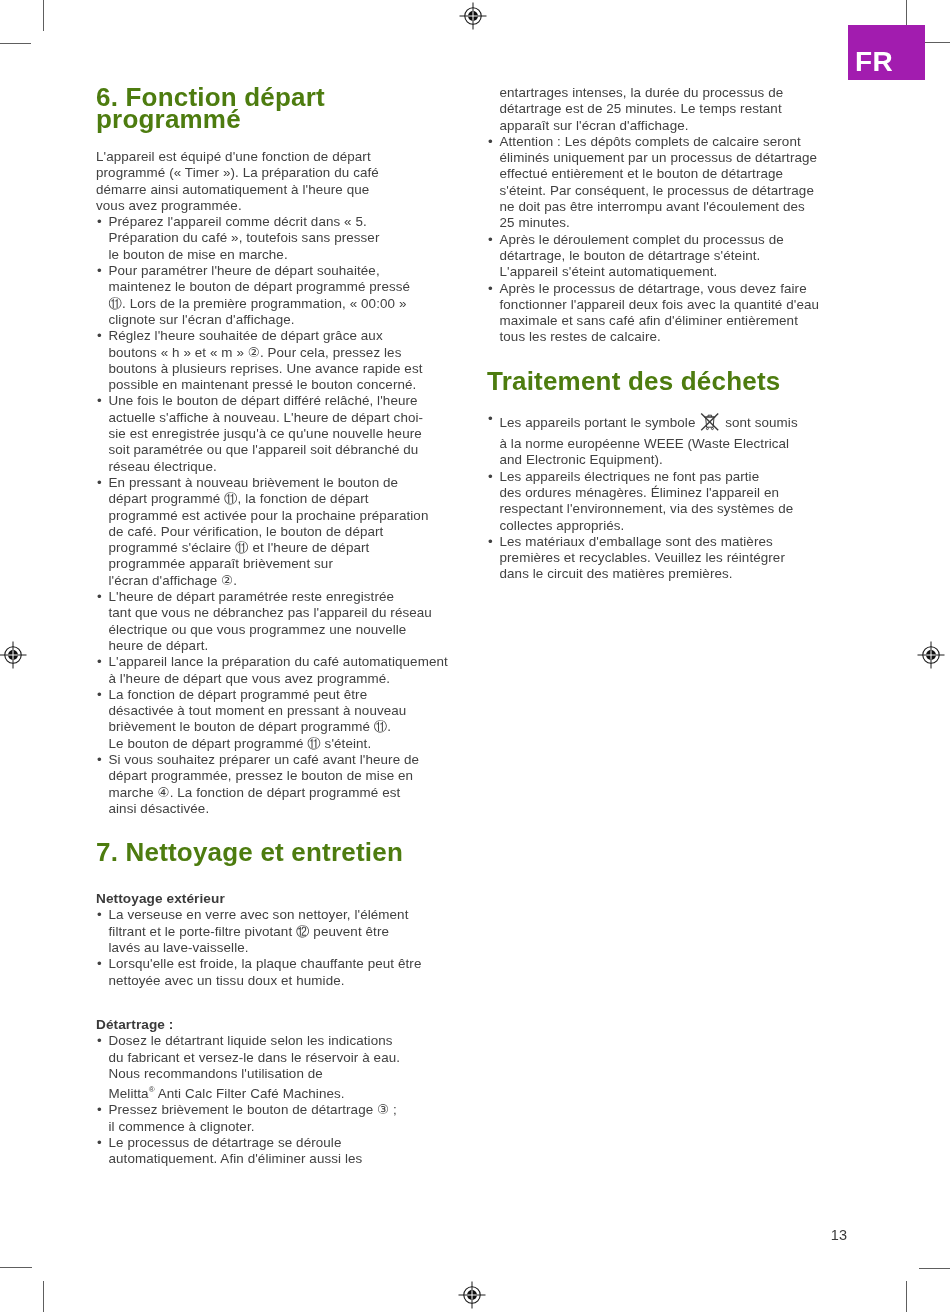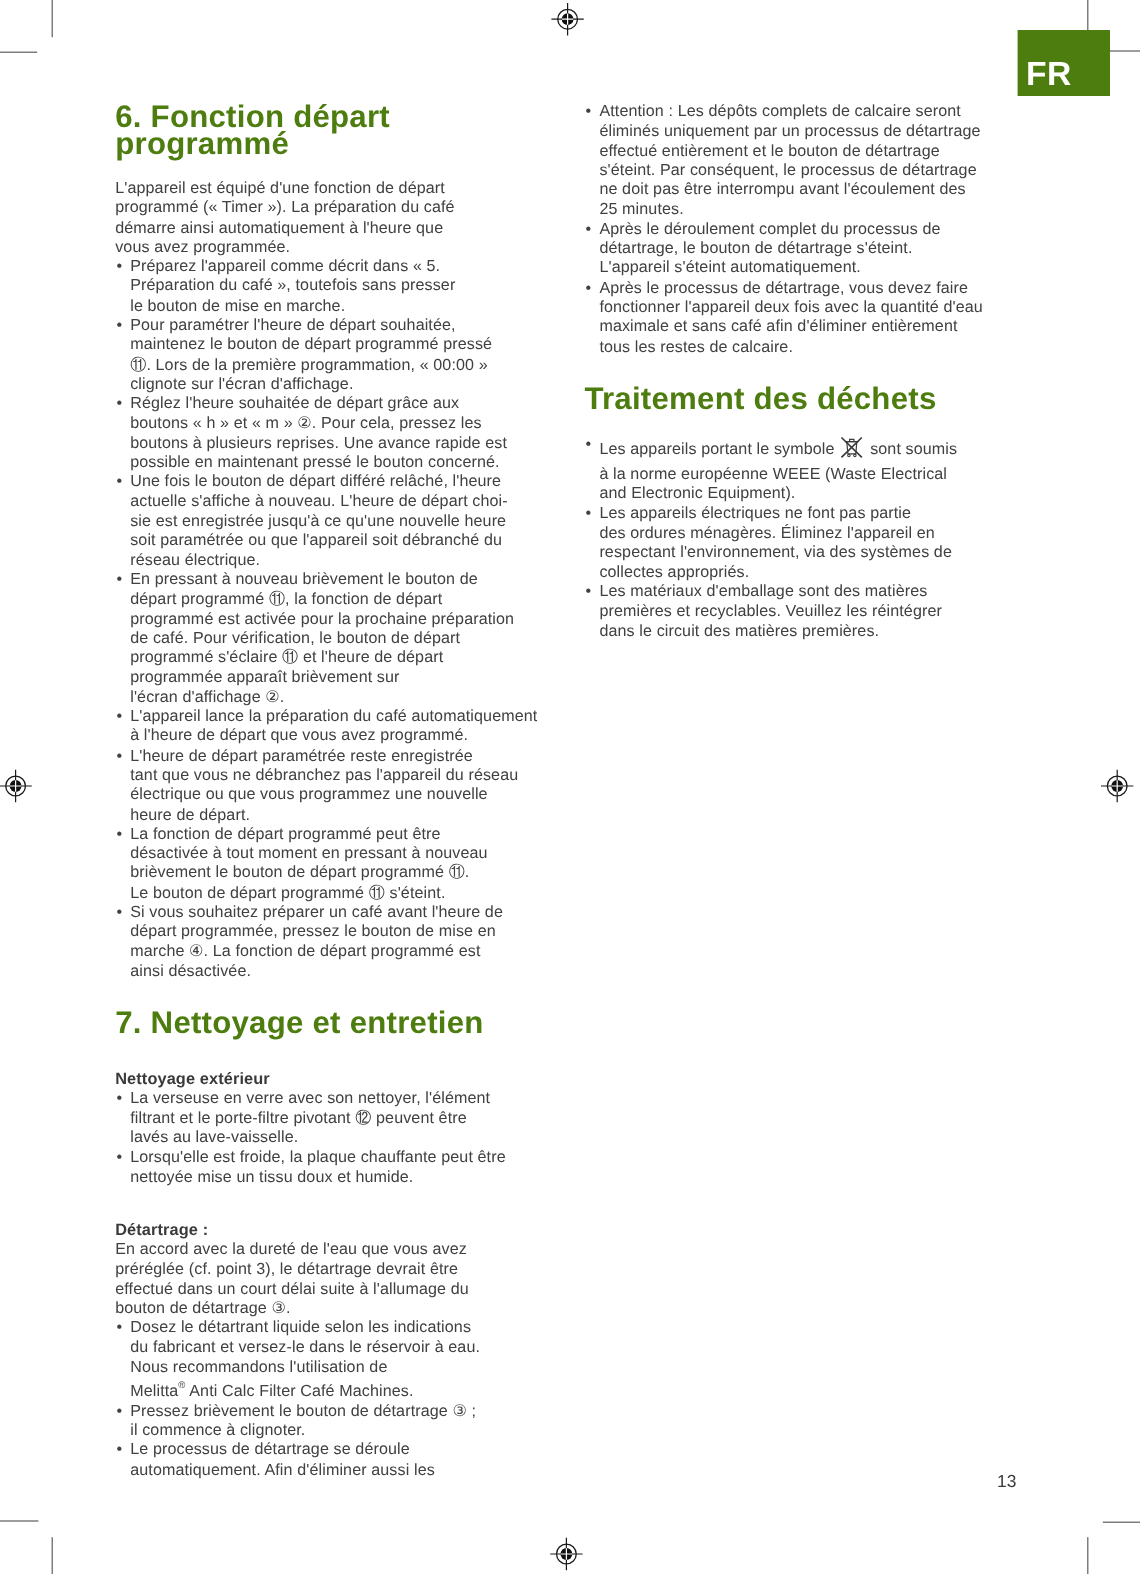--- a/index.html
+++ b/index.html
@@ -19,21 +19,21 @@
   ul.bullets li::before{content:"•";position:absolute;left:1px;top:0;}
   sup.reg{font-size:8px;vertical-align:6px;}
   .weee{display:inline-block;vertical-align:-5px;margin:0 1px;}
   
   .trim{position:absolute;background:#5e5e5e;}
   .trim.v{width:1px;}
   .trim.h{height:1px;}
   
   .regmark{position:absolute;width:30px;height:30px;}
   
-  .langtab{position:absolute;left:848px;top:25px;width:77px;height:55px;background:#4d7c0f;}
+  .langtab{position:absolute;left:848px;top:25px;width:77px;height:55px;background:#a21caf;}
   .langtab span{position:absolute;left:7px;bottom:2px;color:#ffffff;font-weight:700;font-size:28px;letter-spacing:.5px;}
   
   .pagenum{position:absolute;left:807px;top:1227px;width:40px;text-align:right;font-size:14.5px;color:#3a3a3a;}
 </style>
 </head>
 <body>
 
 <div class="page">
 
   <div class="trim v" style="left:43px;top:0;height:31px"></div>
@@ -107,61 +107,60 @@
 sie est enregistrée jusqu'à ce qu'une nouvelle heure
 soit paramétrée ou que l'appareil soit débranché du
 réseau électrique.</li>
         <li>En pressant à nouveau brièvement le bouton de
 départ programmé ⑪, la fonction de départ
 programmé est activée pour la prochaine préparation
 de café. Pour vérification, le bouton de départ
 programmé s'éclaire ⑪ et l'heure de départ
 programmée apparaît brièvement sur
 l'écran d'affichage ②.</li>
-        <li>L'appareil lance la préparation du café automatiquement
-à l'heure de départ que vous avez programmé.</li>
         <li>L'heure de départ paramétrée reste enregistrée
 tant que vous ne débranchez pas l'appareil du réseau
 électrique ou que vous programmez une nouvelle
 heure de départ.</li>
+        <li>L'appareil lance la préparation du café automatiquement
+à l'heure de départ que vous avez programmé.</li>
         <li>La fonction de départ programmé peut être
 désactivée à tout moment en pressant à nouveau
 brièvement le bouton de départ programmé ⑪.
 Le bouton de départ programmé ⑪ s'éteint.</li>
         <li>Si vous souhaitez préparer un café avant l'heure de
 départ programmée, pressez le bouton de mise en
 marche ④. La fonction de départ programmé est
 ainsi désactivée.</li>
       </ul>
       <div class="h1">7. Nettoyage et entretien</div>
       <div class="h2">Nettoyage extérieur</div>
       <ul class="bullets">
         <li>La verseuse en verre avec son nettoyer, l'élément
 filtrant et le porte-filtre pivotant ⑫ peuvent être
 lavés au lave-vaisselle.</li>
         <li>Lorsqu'elle est froide, la plaque chauffante peut être
-nettoyée mise un tissu doux et humide.</li>
+nettoyée avec un tissu doux et humide.</li>
       </ul>
       <div class="h2">Détartrage :</div>
-      <div class="para">En accord avec la dureté de l'eau que vous avez
-préréglée (cf. point 3), le détartrage devrait être
-effectué dans un court délai suite à l'allumage du
-bouton de détartrage ③.</div>
       <ul class="bullets">
         <li>Dosez le détartrant liquide selon les indications
 du fabricant et versez-le dans le réservoir à eau.
 Nous recommandons l'utilisation de
 Melitta<sup class="reg">®</sup> Anti Calc Filter Café Machines.</li>
         <li>Pressez brièvement le bouton de détartrage ③ ;
 il commence à clignoter.</li>
         <li>Le processus de détartrage se déroule
 automatiquement. Afin d'éliminer aussi les</li>
       </ul>
     </div>
   <div id="col-right" class="col">
+      <div class="para indent">entartrages intenses, la durée du processus de
+détartrage est de 25 minutes. Le temps restant
+apparaît sur l'écran d'affichage.</div>
       <ul class="bullets">
         <li>Attention : Les dépôts complets de calcaire seront
 éliminés uniquement par un processus de détartrage
 effectué entièrement et le bouton de détartrage
 s'éteint. Par conséquent, le processus de détartrage
 ne doit pas être interrompu avant l'écoulement des
 25 minutes.</li>
         <li>Après le déroulement complet du processus de
 détartrage, le bouton de détartrage s'éteint.
 L'appareil s'éteint automatiquement.</li>

